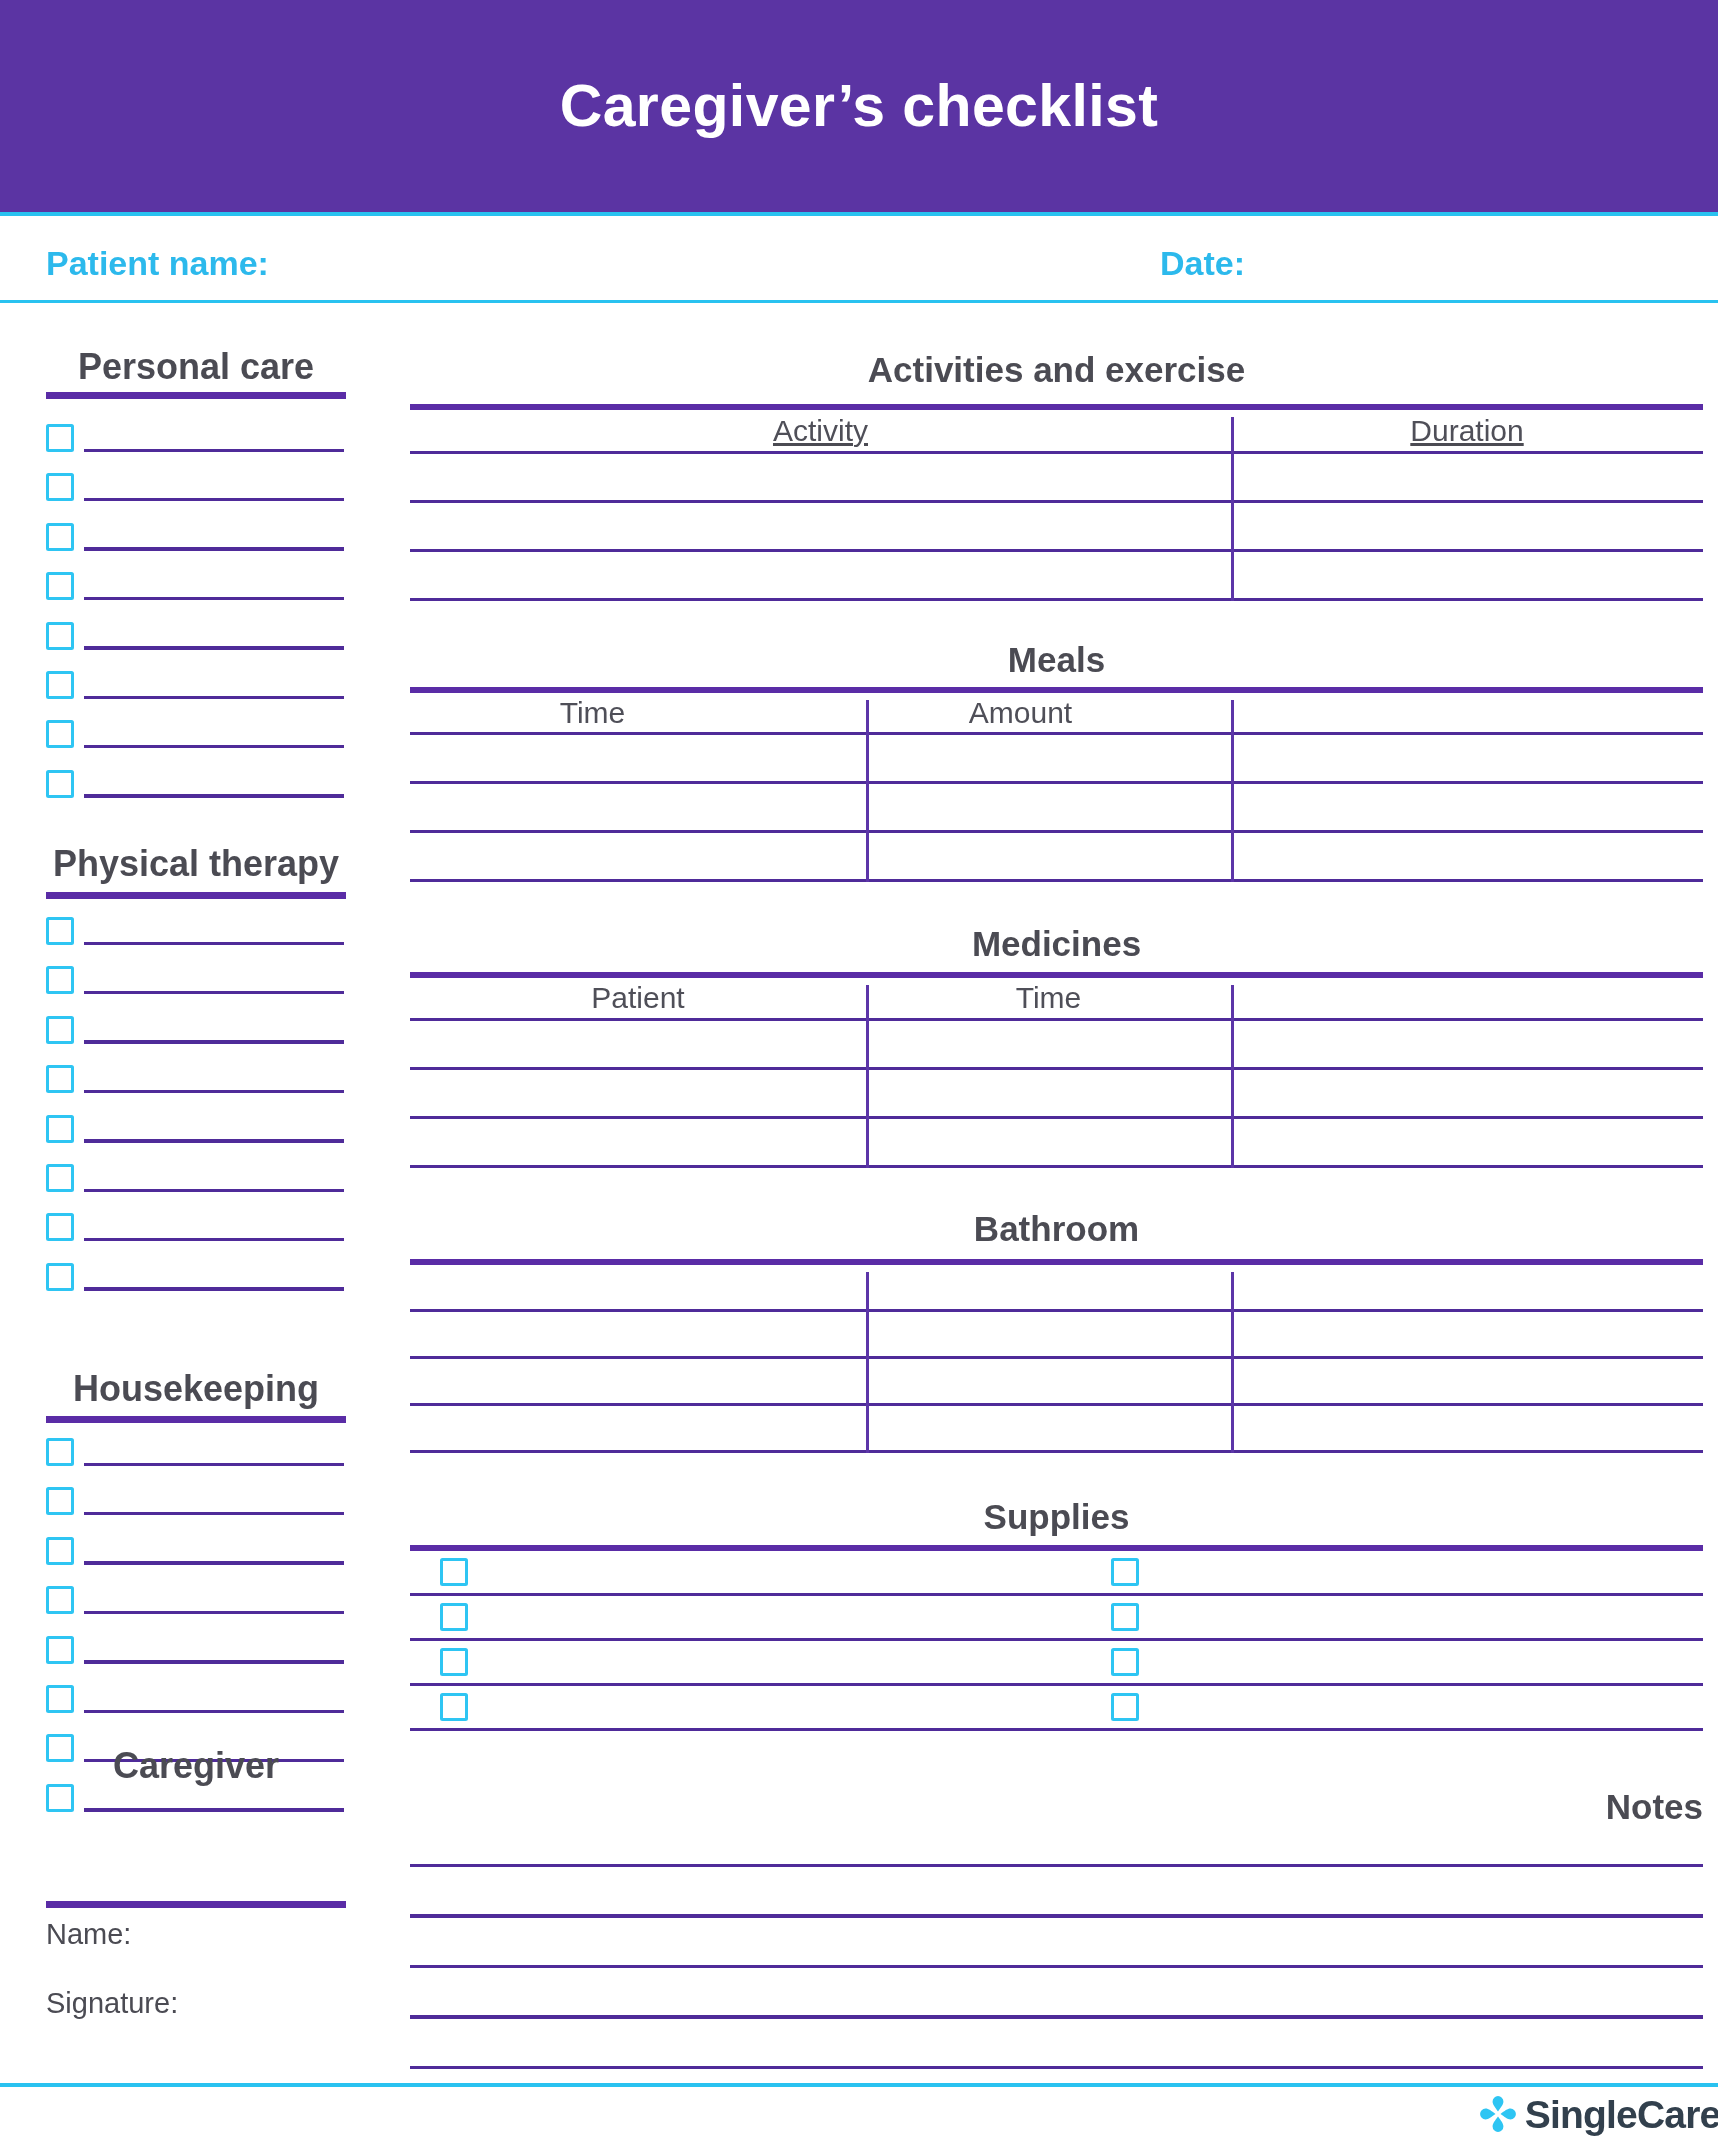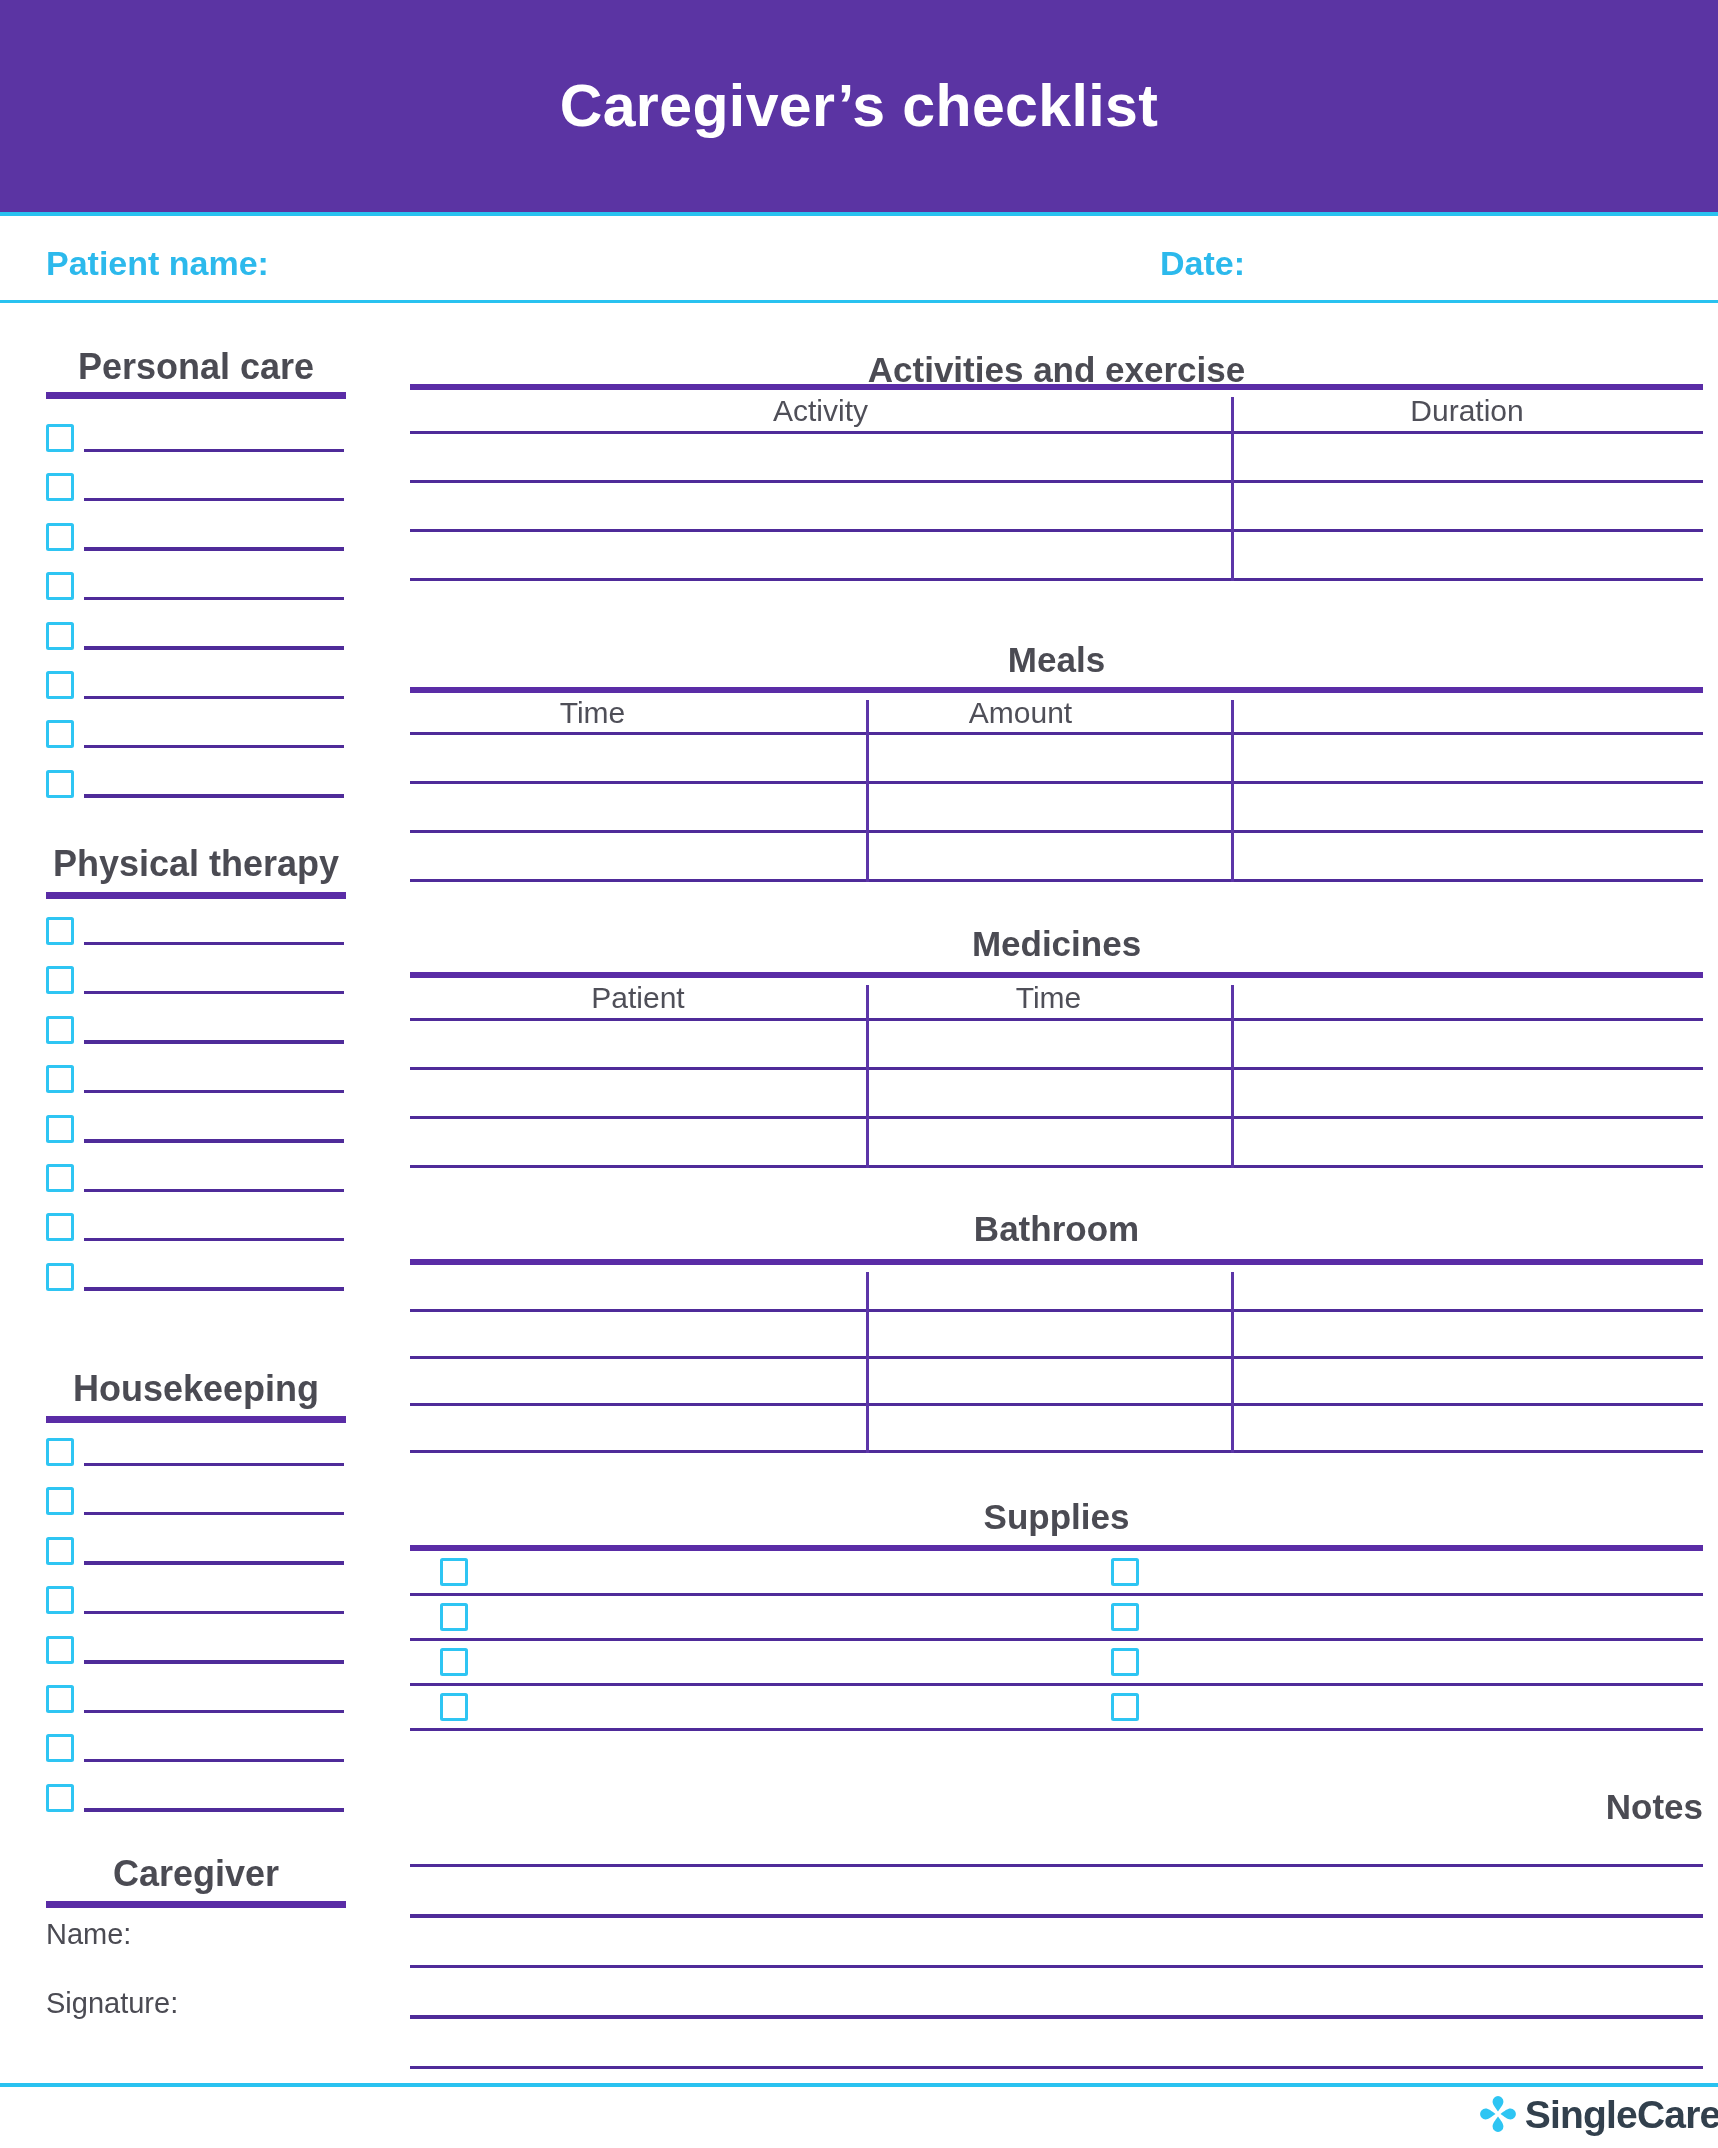--- a/index.html
+++ b/index.html
@@ -48,21 +48,21 @@
              font-size:35px;font-weight:bold;color:var(--gray);line-height:1;}
   .tbl-title.notes-title{text-align:left;}
   .tbl{position:absolute;left:410px;width:1293px;border-top:6.7px solid var(--line-thick);}
   .t-head{display:flex;}
   .t-head .hc{font-size:30px;color:#4f4f58;display:flex;align-items:center;justify-content:center;}
   .t-row{border-bottom:3.4px solid var(--line-thin);}
   .t-head{border-bottom:3.4px solid var(--line-thin);}
   .vline{position:absolute;top:6.7px;bottom:0;width:3.4px;background:var(--divider);}
   .v1{left:456px;} .v2{left:821px;}
   
-  .tbl.activities{top:384px;}
+  .tbl.activities{top:404px;text-decoration:underline;}
   .tbl.activities .t-head{height:44px;}
   .tbl.activities .t-row{height:49px;}
   .tbl.activities .hc.c1{width:821px;}
   .tbl.activities .hc.c2{width:472px;}
   
   .tbl.meals{top:687px;}
   .tbl.meals .t-head{height:42px;}
   .tbl.meals .t-row{height:49px;}
   
   .tbl.medicines{top:972px;}
@@ -82,21 +82,21 @@
   .notes-lines{position:absolute;left:410px;top:1864px;width:1293px;}
   .notes-lines .nline{height:3.4px;background:var(--line-thin);margin-bottom:47px;}
   
   .brand{position:absolute;left:1478px;top:2094px;display:flex;align-items:center;}
   .brand svg{width:40px;height:40px;margin-right:6.7px;}
   .brand .brand-text{font-size:39px;font-weight:bold;color:var(--logo-dark);letter-spacing:-0.8px;line-height:1;}
   
   #t-personal{top:349px;} #u-personal{top:392px;}
   #t-physical{top:846px;} #u-physical{top:892px;}
   #t-housekeeping{top:1371px;} #u-housekeeping{top:1416px;}
-  #t-caregiver{top:1856px;} #u-caregiver{top:1901px;}
+  #t-caregiver{top:1748px;} #u-caregiver{top:1901px;}
   #rows-personal{top:424px;}
   #rows-physical{top:917px;}
   #rows-housekeeping{top:1438px;}
   #lbl-name{top:1920px;}
   #lbl-signature{top:1989px;}
   #tt-activities{top:352px;}
   #tt-meals{top:642px;}
   #tt-medicines{top:926px;}
   #tt-bathroom{top:1211px;}
   #tt-supplies{top:1499px;}

